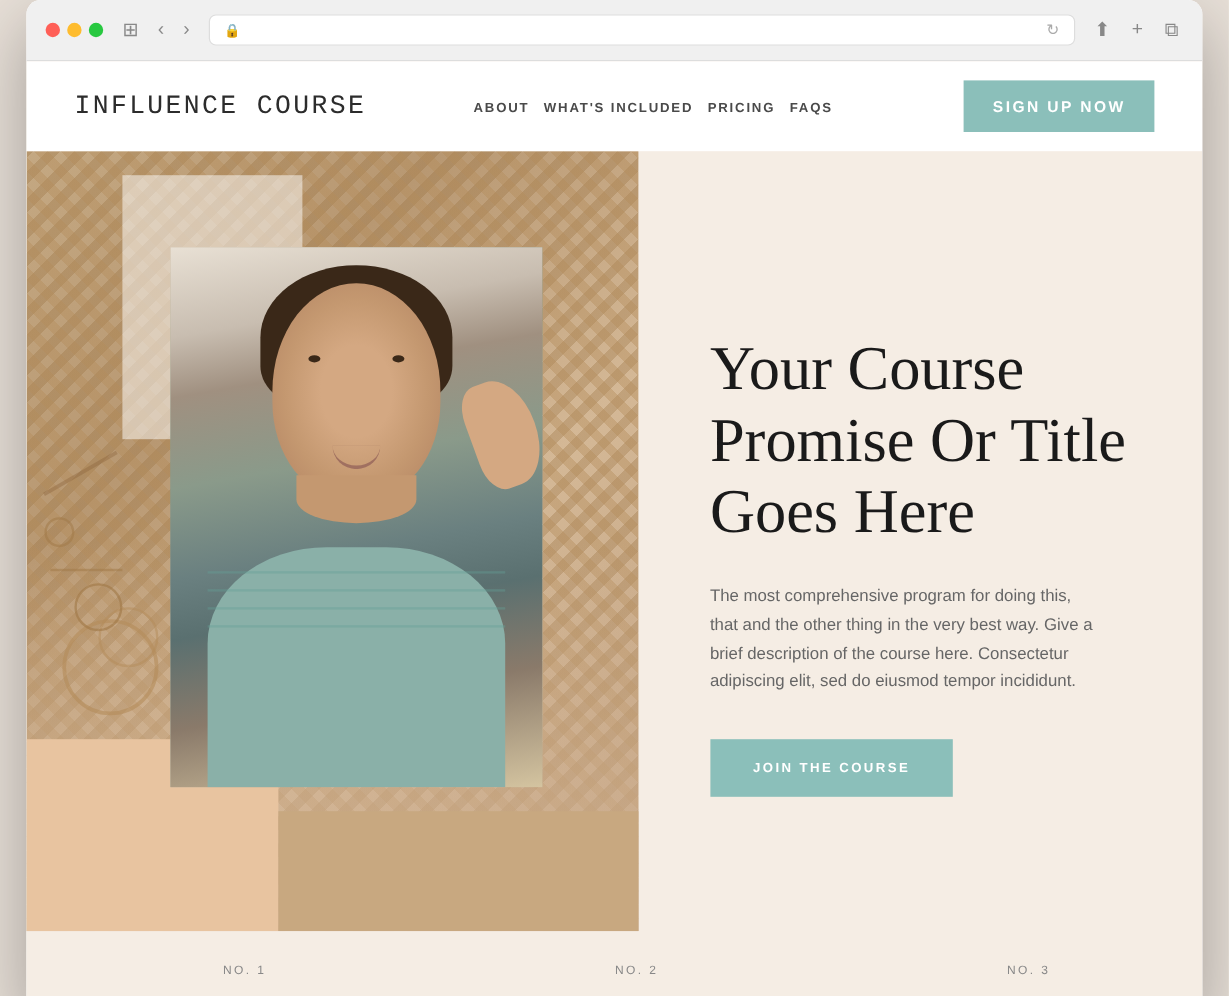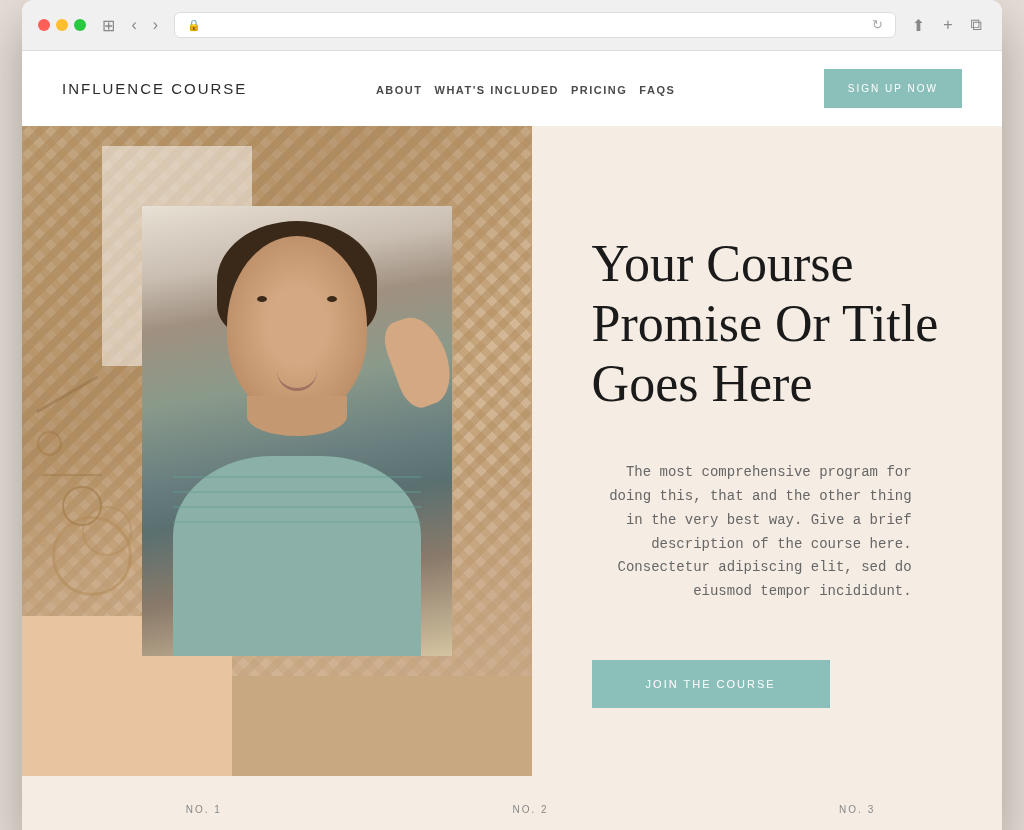--- a/index.html
+++ b/index.html
@@ -89,22 +89,22 @@
       padding: 0 40px;
       height: 75px;
       display: flex;
       align-items: center;
       justify-content: space-between;
       position: relative;
       z-index: 10;
     }
 
     .nav-logo {
-      font-family: Liberation Sans, sans-serif;
-      font-size: 15px;
+      font-family: Liberation Mono, monospace;
+      font-size: 22px;
       font-weight: 400;
       letter-spacing: 2px;
       color: #2c2c2c;
       text-transform: uppercase;
     }
 
     .nav-links {
       display: flex;
       gap: 12px;
       list-style: none;
@@ -118,25 +118,25 @@
       text-transform: uppercase;
       font-family: Arial, sans-serif;
       font-weight: 600;
     }
 
     .nav-cta {
       background: #8bbfba;
       color: #fff;
       border: none;
       padding: 14px 24px;
-      font-size: 10px;
+      font-size: 13px;
       letter-spacing: 2px;
       text-transform: uppercase;
       font-family: Arial, sans-serif;
-      font-weight: 400;
+      font-weight: 700;
       cursor: pointer;
       margin-left: 20px;
     }
 
     
     .hero {
       display: flex;
       position: relative;
       min-height: 650px;
     }
@@ -292,52 +292,50 @@
       z-index: 2;
     }
 
     
     .hero-content {
       width: 48%;
       padding: 80px 50px 40px 60px;
       display: flex;
       flex-direction: column;
       justify-content: center;
-      gap: 20px;
     }
 
     .hero-title {
       font-family: Georgia, 'Times New Roman', serif;
       font-size: 52px;
       font-weight: 400;
       color: #1a1a1a;
       line-height: 1.15;
       margin-bottom: 28px;
     }
 
     .hero-description {
       font-size: 14px;
       line-height: 1.7;
       color: #666;
-      font-family: Liberation Mono, monospace;
+      font-family: Liberation Sans, sans-serif;
       margin-bottom: 36px;
       max-width: 320px;
-      text-align: right;
     }
 
     .join-btn {
       background: #8bbfba;
       color: #fff;
       border: none;
-      padding: 18px 54px;
+      padding: 18px 36px;
       font-size: 11px;
       letter-spacing: 2px;
       text-transform: uppercase;
       font-family: Arial, sans-serif;
-      font-weight: 400;
+      font-weight: 700;
       cursor: pointer;
       display: inline-block;
       width: fit-content;
     }
 
     
     .bottom-labels {
       display: flex;
       justify-content: space-around;
       padding: 28px 0;

